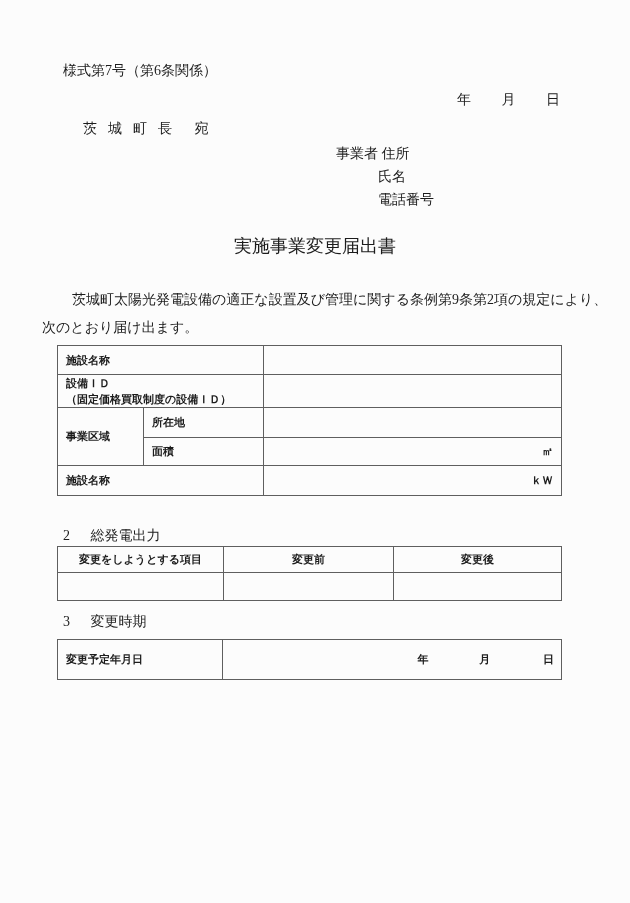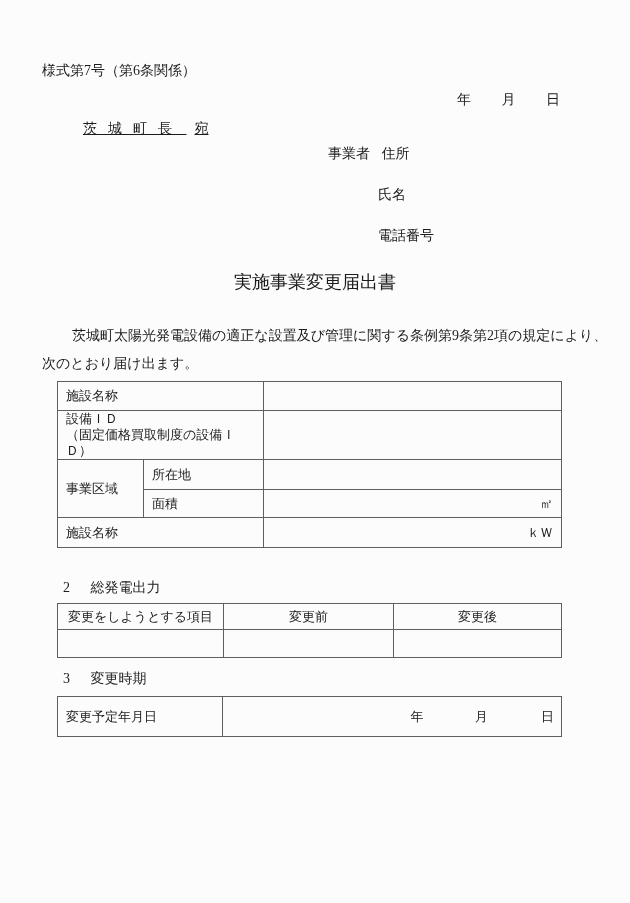--- a/index.html
+++ b/index.html
@@ -7,45 +7,45 @@
     position:relative;
     width:630px;height:903px;
     box-sizing:border-box;
     background:#fcfcfc;
     padding:61px 68px 0 42px;
     font-family:"Liberation Serif","DejaVu Serif",serif;
     color:#1c1c1c;
     font-size:14px;
     overflow:hidden;
   }
-  .form-number{line-height:20px;}
+  .form-number{margin-left:21px;line-height:20px;}
   .date-top{margin-top:9px;line-height:20px;text-align:right;padding-right:2px;}
   .date-top .dgap{margin-left:27px;}
-  .addressee{margin-top:9px;line-height:20px;margin-left:41px;text-decoration:underline;}
+  .addressee{margin-top:9px;line-height:20px;margin-left:41px;}
   .addr-name{letter-spacing:11px;}
   .addr-suffix{margin-left:8px;}
   .applicant{margin-top:5px;margin-left:286px;}
   .app-row{line-height:20px;}
-  .app-row + .app-row{margin-top:21px;}
-  .app-label{display:inline-block;width:50px;}
+  .app-row + .app-row{margin-top:3px;}
+  .app-label{display:inline-block;width:50px;text-align:right;}
   .app-indent{padding-left:50px;}
   .doc-title{margin-top:25px;line-height:22px;font-size:18px;text-align:center;padding-left:26px;}
   .body-text{margin-top:29px;font-size:14px;}
   .body-line{line-height:28px;white-space:nowrap;}
   .body-line.first{text-indent:30px;}
   .sec-heading{line-height:20px;padding-left:21px;}
   .sec-heading.s1{margin-top:23px;}
   .sec-heading.s2{margin-top:30px;}
   .sec-heading.s3{margin-top:11px;}
   .sec-num{margin-right:17px;}
   table{border-collapse:collapse;table-layout:fixed;width:505px;margin-left:15px;}
   table.t1{margin-top:3px;}
-  table.t2{margin-top:5px;}
+  table.t2{}
   table.t3{margin-top:7px;}
-  td{border:1px solid #5f5f5f;font-size:13px;padding:0 8px;vertical-align:middle;overflow:hidden;}
+  td{border:1px solid #5f5f5f;font-size:11px;padding:0 8px;vertical-align:middle;overflow:hidden;font-weight:bold;}
   .t1 .r1{height:29px;} .t1 .r2{height:33px;} .t1 .r3{height:30px;} .t1 .r4{height:28px;} .t1 .r5{height:30px;}
   .t2 .rh{height:26px;} .t2 .rd{height:28px;}
   .t3 .r{height:40px;}
   td.unit{text-align:right;}
   .t2 .rh td{text-align:center;}
   .two-line span{display:block;line-height:16px;}
   .date-cell{text-align:right;padding-right:7px;}
   .date-cell .m1{margin-left:48px;}
   .date-cell .m2{margin-left:50px;}
 </style>

